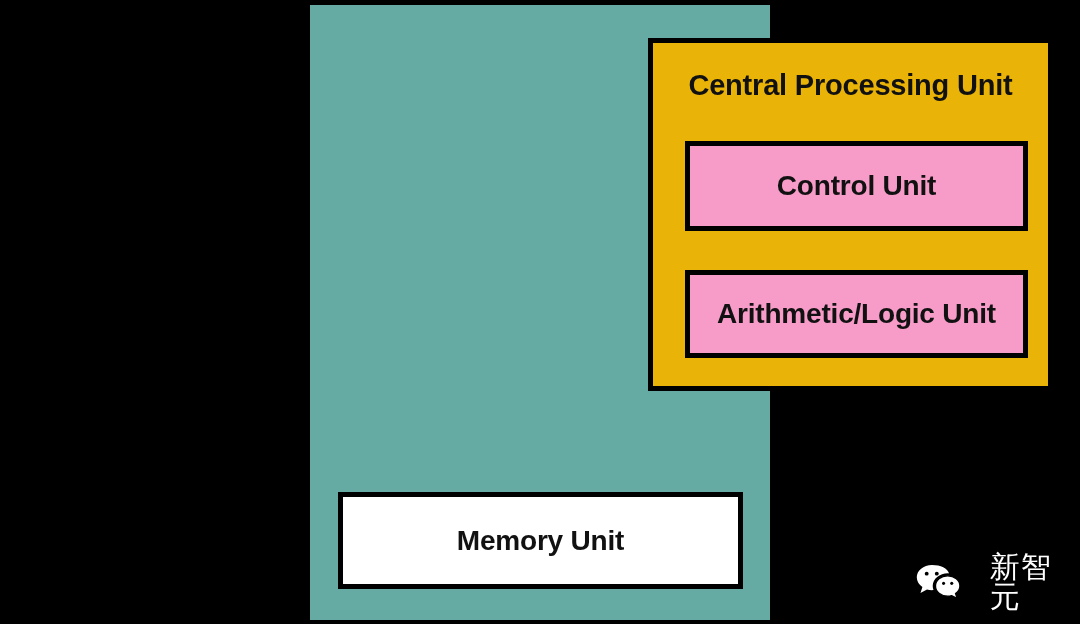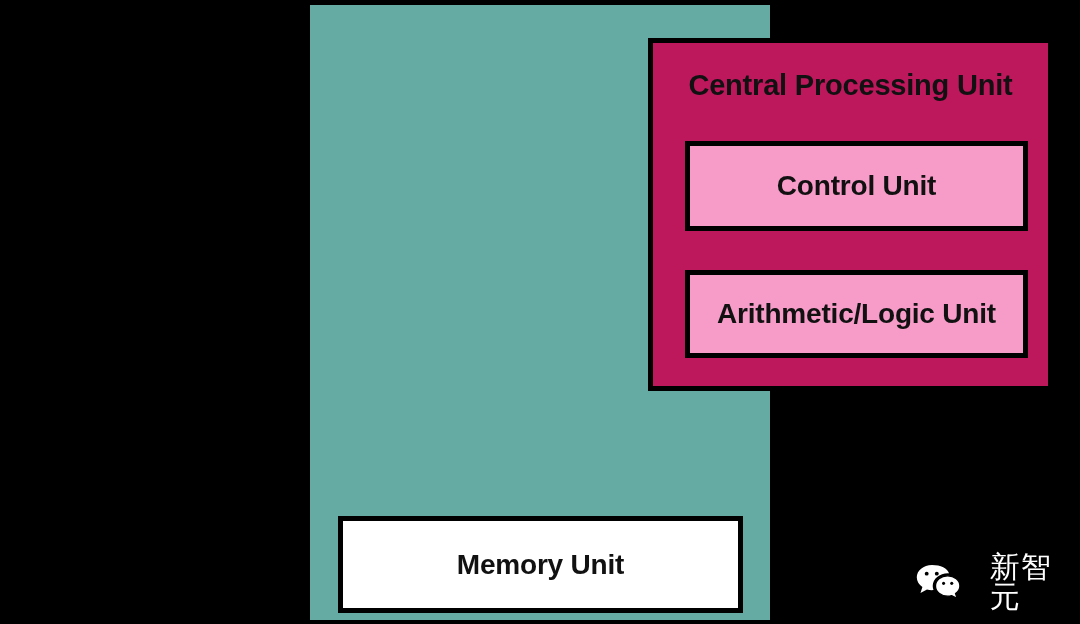--- a/index.html
+++ b/index.html
@@ -34,21 +34,21 @@
     box-sizing: border-box;
   }
 
   
   .cpu-box {
     position: absolute;
     left: 338px;
     top: 33px;
     width: 405px;
     height: 353px;
-    background: #be185d;
+    background: #eab308;
     border: 5px solid #000000;
     box-sizing: border-box;
   }
 
   .cpu-title {
     position: absolute;
     left: 0;
     top: 28px;
     width: 100%;
     text-align: center;
@@ -97,21 +97,20 @@
     left: 338px;
     top: 492px;
     width: 405px;
     height: 97px;
     background: #FFFFFF;
     border: 5px solid #000000;
     box-sizing: border-box;
     display: flex;
     align-items: center;
     justify-content: center;
-    margin-top: 24px;
   }
   .memory-box .unit-label {
     font-size: 28px;
     font-weight: bold;
     color: #111111;
     letter-spacing: -0.2px;
     line-height: 1;
   }
 
   

